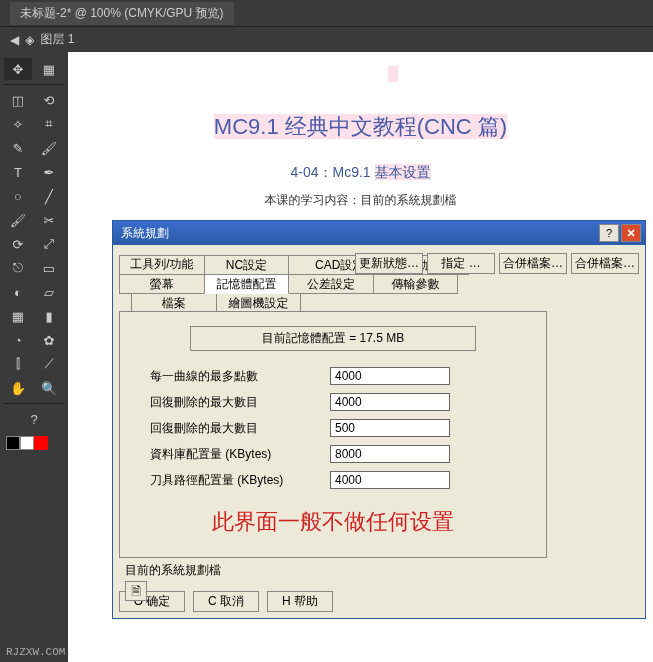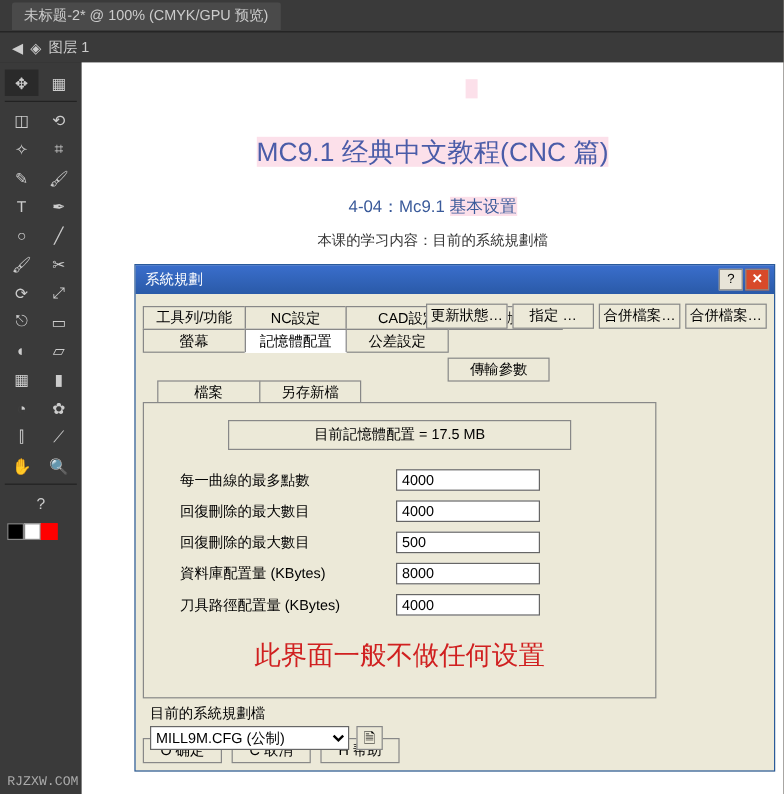--- a/index.html
+++ b/index.html
@@ -124,23 +124,23 @@
           <button class="side-btn">合併檔案…</button>
         </div>
       <div class="tab-buttons" id="tab-buttons">
           <button class="tab-btn" style="width: 85.6px;">工具列/功能鍵</button>
           <button class="tab-btn" style="width: 85.6px;">NC設定</button>
           <button class="tab-btn" style="width: 103px;">CAD設定</button>
           <button class="tab-btn" style="width: 79px;">起動/離開</button>
           <button class="tab-btn" style="width: 85.6px;">螢幕</button>
           <button class="tab-btn active" style="width: 85.6px;">記憶體配置</button>
           <button class="tab-btn" style="width: 85.6px;">公差設定</button>
-          <button class="tab-btn" style="width: 85.6px; margin-top: 24px;">傳輸參數</button>
+          <button class="tab-btn" style="width: 85.6px;">傳輸參數</button>
           <button class="tab-btn" style="width: 85.6px; margin-left: 12px;">檔案</button>
-          <button class="tab-btn" style="width: 85.6px;">另存新檔</button>
+          <button class="tab-btn" style="width: 85.6px;">繪圖機設定</button>
         </div>
       <div class="tab-content">
         <div class="mem-label">目前記憶體配置 = 17.5 MB</div>
         <div id="form-rows">
             <div class="form-row">
               <div class="form-label">每一曲線的最多點數</div>
               <input class="form-input" value="4000" style="">
             </div>
             <div class="form-row">
               <div class="form-label">回復刪除的最大數目</div>
@@ -157,21 +157,20 @@
             <div class="form-row">
               <div class="form-label">刀具路徑配置量 (KBytes)</div>
               <input class="form-input" value="4000" style="">
             </div>
           </div>
         <div class="red-note">此界面一般不做任何设置</div>
       </div>
       <div class="bottom-section">
         <div class="cfg-label">目前的系統規劃檔</div>
         <div class="cfg-row">
-          <select class="cfg-select"><option>MILL9M.CFG (公制)</option></select>
           <div class="cfg-icon">🗎</div>
         </div>
       </div>
     </div>
     <div class="dlg-footer">
       <button class="dlg-fbtn">O 确定</button>
       <button class="dlg-fbtn">C 取消</button>
       <button class="dlg-fbtn">H 帮助</button>
     </div>
   </div>

